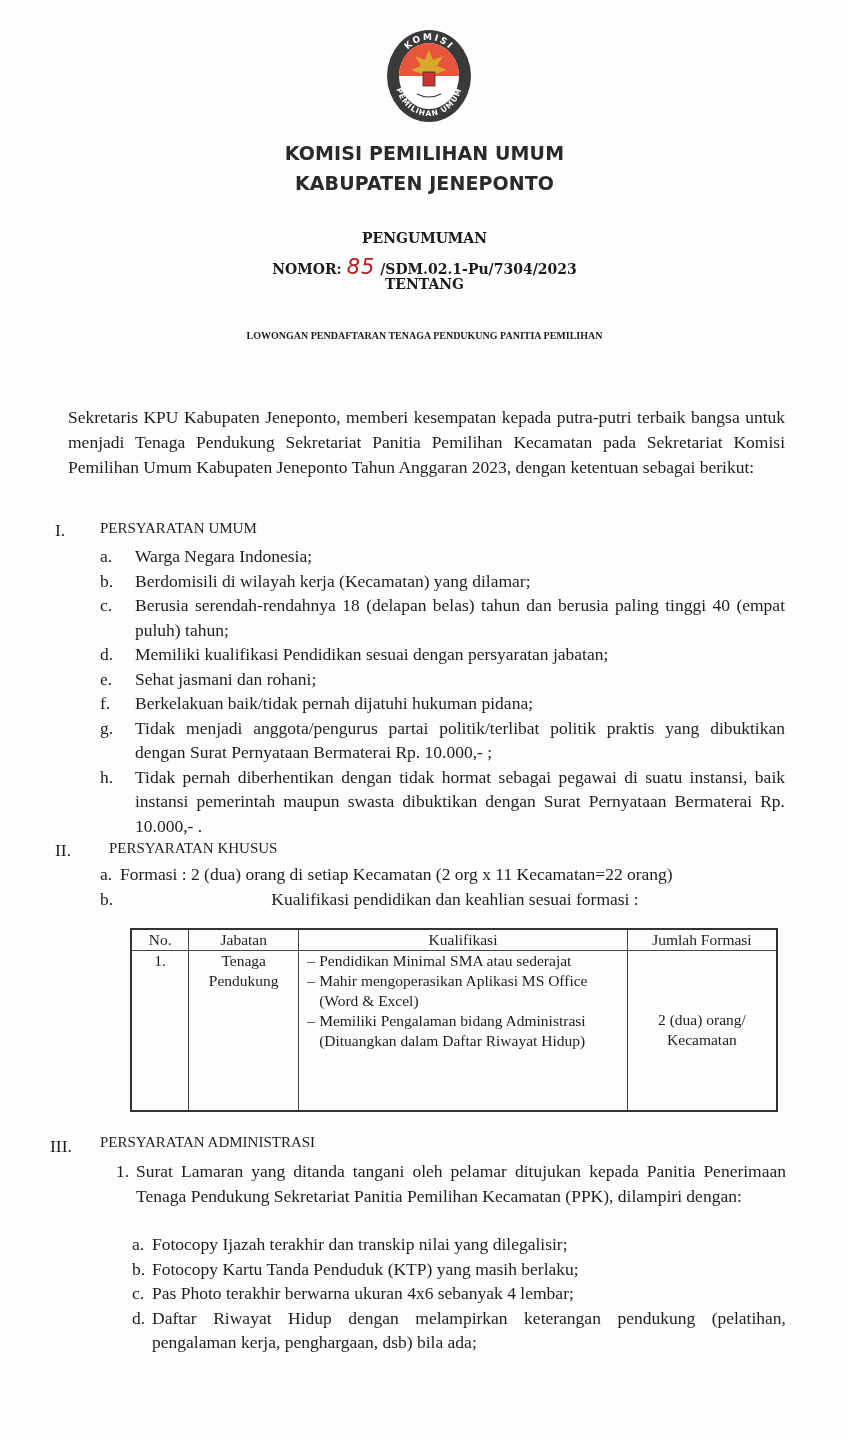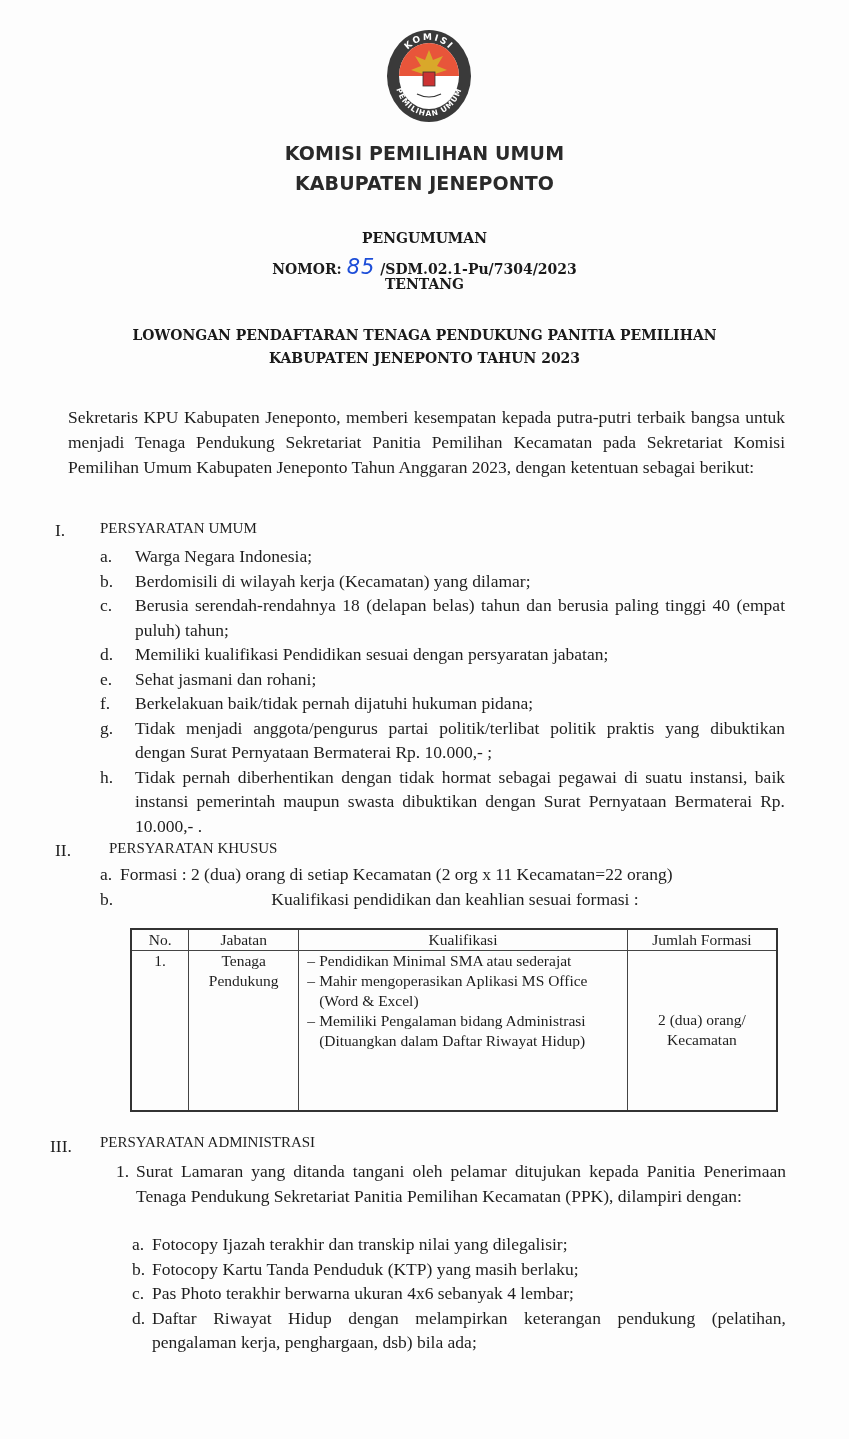--- a/index.html
+++ b/index.html
@@ -13,23 +13,23 @@
     font-family: "DejaVu Sans", "Liberation Sans", sans-serif; font-weight: bold;
     font-size: 19px; color: #2a2a2a; letter-spacing: 0.1px; }
   .kop1 { top: 142px; }
   .kop2 { top: 172px; }
   .center-b { position: absolute; left: 0; width: 849px; text-align: center;
     font-family: "DejaVu Serif", "Liberation Serif", serif; font-weight: bold;
     font-size: 14px; color: #1a1a1a; }
   .pengumuman { top: 230px; }
   .nomor { top: 255px; }
   .nomor .num { font-family: "DejaVu Sans", sans-serif; font-weight: normal; font-style: italic;
-    font-size: 21px; color: #1d4ed8; letter-spacing: 1px; }
+    font-size: 21px; color: #b91c1c; letter-spacing: 1px; }
   .tentang { top: 276px; }
-  .judul { top: 324px; line-height: 23px; font-size: 14px; }
+  .judul { top: 324px; line-height: 23px; font-size: 10px; font-family: Liberation Serif, serif; }
   .para { position: absolute; left: 68px; width: 717px; font-size: 17.5px; line-height: 25px;
     text-align: justify; }
   .intro { top: 405px; }
   .sec-head { position: absolute; font-size: 15px; }
   .roman { position: absolute; font-size: 17.5px; }
   .list { position: absolute; left: 100px; width: 685px; font-size: 17.5px; line-height: 24.5px; }
   .li { display: flex; text-align: justify; }
   .li .mk { width: 35px; flex: none; }
   .li .tx { flex: 1; }
   .list2 .li .mk { width: 20px; }
@@ -70,21 +70,20 @@
 
 <div class="center-b pengumuman">PENGUMUMAN</div>
 <div class="center-b nomor">
   <span>NOMOR:</span>
   <span class="num">85</span>
   <span>/SDM.02.1-Pu/7304/2023</span>
 </div>
 <div class="center-b tentang">TENTANG</div>
 <div class="center-b judul">
   <div>LOWONGAN PENDAFTARAN TENAGA PENDUKUNG PANITIA PEMILIHAN</div>
-  <div>KABUPATEN JENEPONTO TAHUN 2023</div>
 </div>
 
 <div class="para intro">Sekretaris KPU Kabupaten Jeneponto, memberi kesempatan kepada putra-putri terbaik bangsa untuk menjadi Tenaga Pendukung Sekretariat Panitia Pemilihan Kecamatan pada Sekretariat Komisi Pemilihan Umum Kabupaten  Jeneponto Tahun Anggaran 2023, dengan ketentuan sebagai berikut:</div>
 
 <div class="roman" style="left:55px;top:520px;">I.</div>
 <div class="sec-head" style="left:100px;top:520px;">PERSYARATAN UMUM</div>
 <div class="list" style="top:544px;">
   <div class="li">
       <span class="mk">a.</span>
       <span class="tx">Warga Negara Indonesia;</span>

